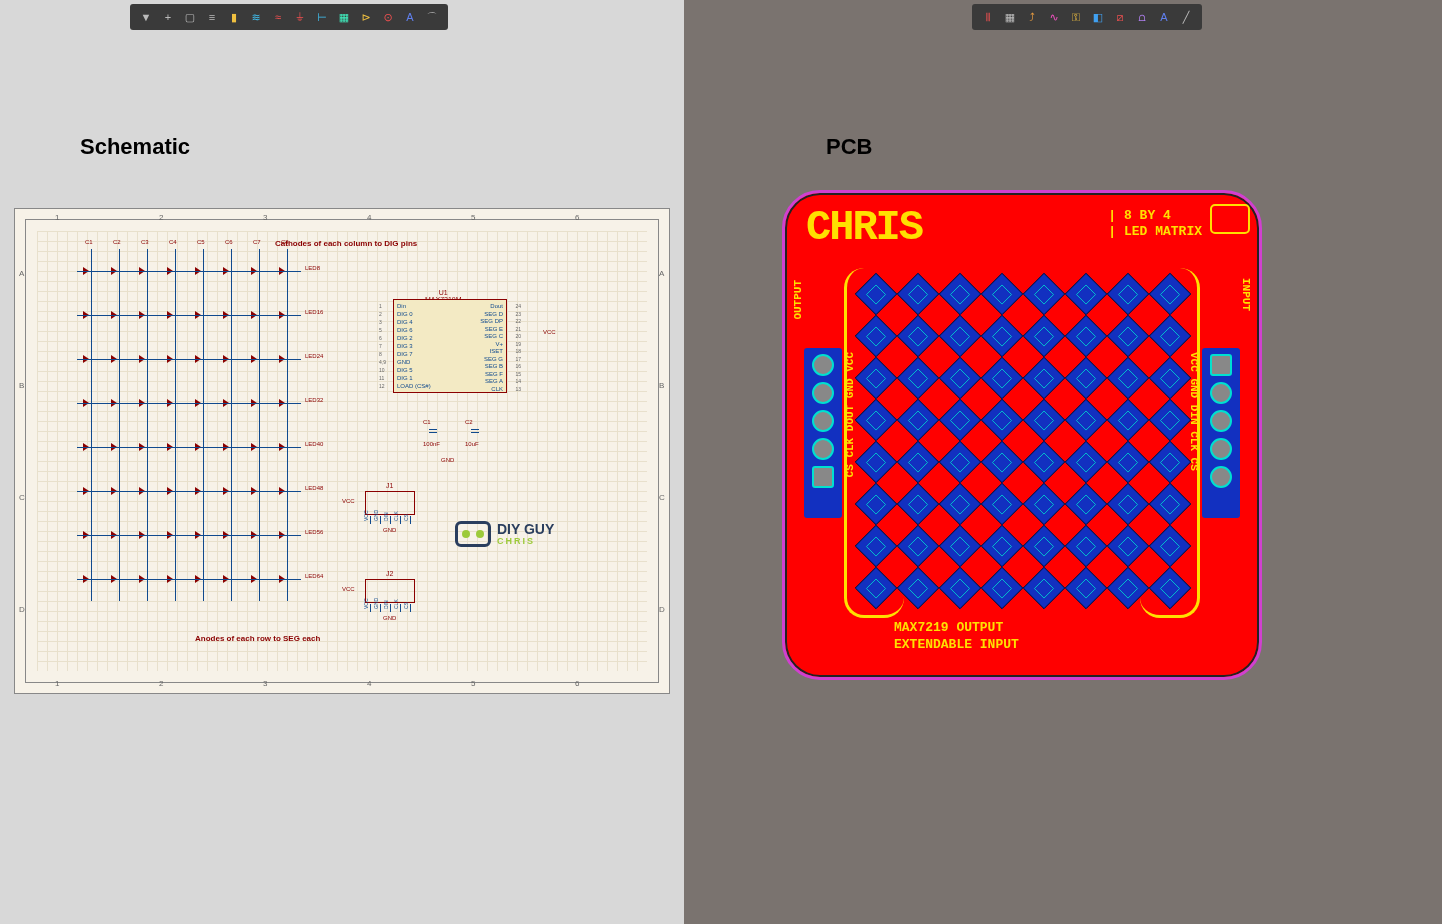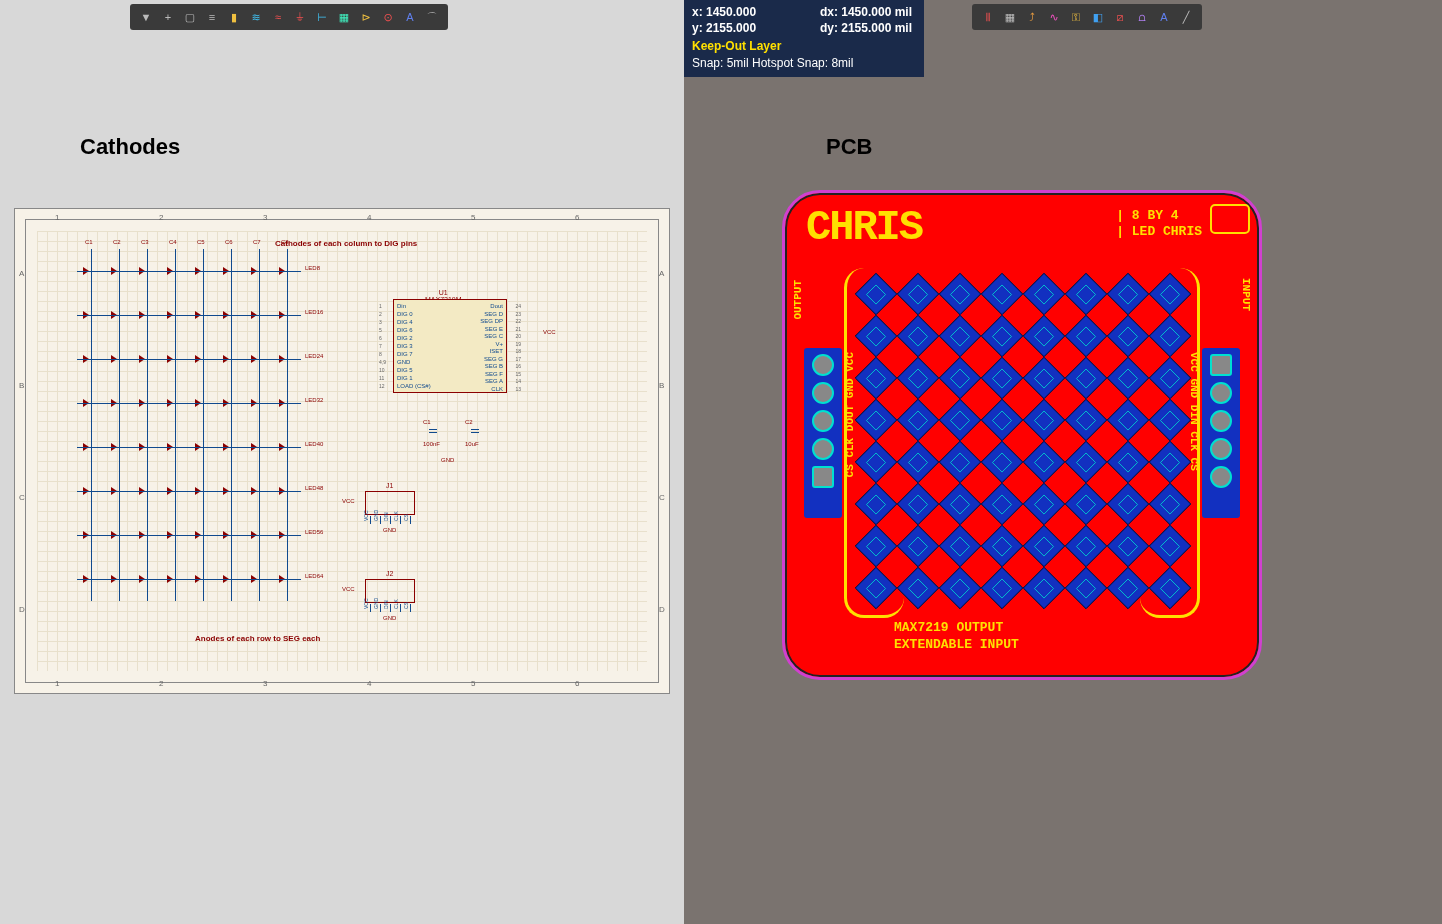--- a/index.html
+++ b/index.html
@@ -302,21 +302,21 @@
       <div class="tb-btn" style="color:#f05050">≈</div>
       <div class="tb-btn" style="color:#f05050">⏚</div>
       <div class="tb-btn" style="color:#40c0f0">⊢</div>
       <div class="tb-btn" style="color:#40f0c0">▦</div>
       <div class="tb-btn" style="color:#f0c040">⊳</div>
       <div class="tb-btn" style="color:#f05050">⊙</div>
       <div class="tb-btn" style="color:#6080f0">A</div>
       <div class="tb-btn">⌒</div>
     </div>
 
-    <div class="heading hd-left">Cathodes</div>
+    <div class="heading hd-left">Schematic</div>
 
     <div class="schematic-frame">
       <div class="schem-border"></div>
       <div class="schem-grid"></div>
 
       <div class="schem-content">
         <div class="schem-note" style="top:30px;left:260px">Cathodes of each column to DIG pins</div>
         <div class="schem-note" style="top:425px;left:180px">Anodes of each row to SEG each</div>
 
         <div class="led-matrix" style="top:40px;left:62px">
@@ -764,20 +764,30 @@
             <div style="position: absolute; top: 26px; left: 20px; font-size: 5px; color: rgb(16, 74, 142); transform: rotate(-90deg); transform-origin: left center;">DIN</div>
             <div class="hdr-pin" style="left: 24px; top: 24px;"></div>
             <div style="position: absolute; top: 26px; left: 30px; font-size: 5px; color: rgb(16, 74, 142); transform: rotate(-90deg); transform-origin: left center;">CLK</div>
             <div class="hdr-pin" style="left: 34px; top: 24px;"></div>
             <div style="position: absolute; top: 26px; left: 40px; font-size: 5px; color: rgb(16, 74, 142); transform: rotate(-90deg); transform-origin: left center;">CS</div>
             <div class="hdr-pin" style="left: 44px; top: 24px;"></div>
             <div style="position: absolute; top: 6px; left: -24px; font-size: 6px; color: rgb(138, 0, 0);">VCC</div>
           </div>
         <div style="position:absolute;top:406px;left:368px;font-size:6px;color:#8a0000">GND</div>
 
+        <div class="logo">
+          <div class="logo-face">
+              <div class="logo-eye l"></div>
+              <div class="logo-eye r"></div>
+            </div>
+          <div>
+            <div class="logo-text">DIY GUY</div>
+            <div class="logo-sub">CHRIS</div>
+          </div>
+        </div>
       </div>
     <div class="schem-ruler-cell" style="top: 4px; left: 40px;">1</div>
         <div class="schem-ruler-cell" style="top: 470px; left: 40px;">1</div>
         <div class="schem-ruler-cell" style="top: 4px; left: 144px;">2</div>
         <div class="schem-ruler-cell" style="top: 470px; left: 144px;">2</div>
         <div class="schem-ruler-cell" style="top: 4px; left: 248px;">3</div>
         <div class="schem-ruler-cell" style="top: 470px; left: 248px;">3</div>
         <div class="schem-ruler-cell" style="top: 4px; left: 352px;">4</div>
         <div class="schem-ruler-cell" style="top: 470px; left: 352px;">4</div>
         <div class="schem-ruler-cell" style="top: 4px; left: 456px;">5</div>
@@ -789,32 +799,20 @@
         <div class="schem-ruler-cell" style="top: 172px; left: 4px;">B</div>
         <div class="schem-ruler-cell" style="top: 172px; left: 644px;">B</div>
         <div class="schem-ruler-cell" style="top: 284px; left: 4px;">C</div>
         <div class="schem-ruler-cell" style="top: 284px; left: 644px;">C</div>
         <div class="schem-ruler-cell" style="top: 396px; left: 4px;">D</div>
         <div class="schem-ruler-cell" style="top: 396px; left: 644px;">D</div>
       </div>
   </div>
 
   <div class="pane pane-right">
-    <div class="coord-panel">
-      <div class="coord-row">
-        <span>x: 1450.000</span>
-        <span>dx: 1450.000 mil</span>
-      </div>
-      <div class="coord-row">
-        <span>y: 2155.000</span>
-        <span>dy: 2155.000 mil</span>
-      </div>
-      <div class="coord-layer">Keep-Out Layer</div>
-      <div class="coord-snap">Snap: 5mil Hotspot Snap: 8mil</div>
-    </div>
 
     <div class="toolbar tb-right">
       <div class="tb-btn" style="color:#f05050">⫴</div>
       <div class="tb-btn">▦</div>
       <div class="tb-btn" style="color:#f0a040">⤴</div>
       <div class="tb-btn" style="color:#f050c0">∿</div>
       <div class="tb-btn" style="color:#f0c040">⚿</div>
       <div class="tb-btn" style="color:#40a0f0">◧</div>
       <div class="tb-btn" style="color:#f05050">⧄</div>
       <div class="tb-btn" style="color:#b080f0">⩍</div>
@@ -823,21 +821,21 @@
     </div>
 
     <div class="heading hd-right">PCB</div>
 
     <div class="pcb-frame">
       <div class="pcb-outline"></div>
 
       <div class="pcb-dots-title">CHRIS</div>
       <div class="pcb-subtitle">
         <span class="div">|</span> <span>8 BY 4</span><br>
-        <span class="div">|</span> <span>LED CHRIS</span>
+        <span class="div">|</span> <span>LED MATRIX</span>
       </div>
       <div class="pcb-logo-out"></div>
 
       <div class="pcb-side-text side-left">OUTPUT</div>
       <div class="pcb-side-text side-right">INPUT</div>
       <div class="pcb-side-text" style="top:162px;left:62px;transform:rotate(180deg)">CS CLK DOUT GND VCC</div>
       <div class="pcb-side-text" style="top:162px;right:62px">VCC GND DIN CLK CS</div>
 
       <div class="pcb-conn conn-left">
         <div class="pcb-pad"></div>

